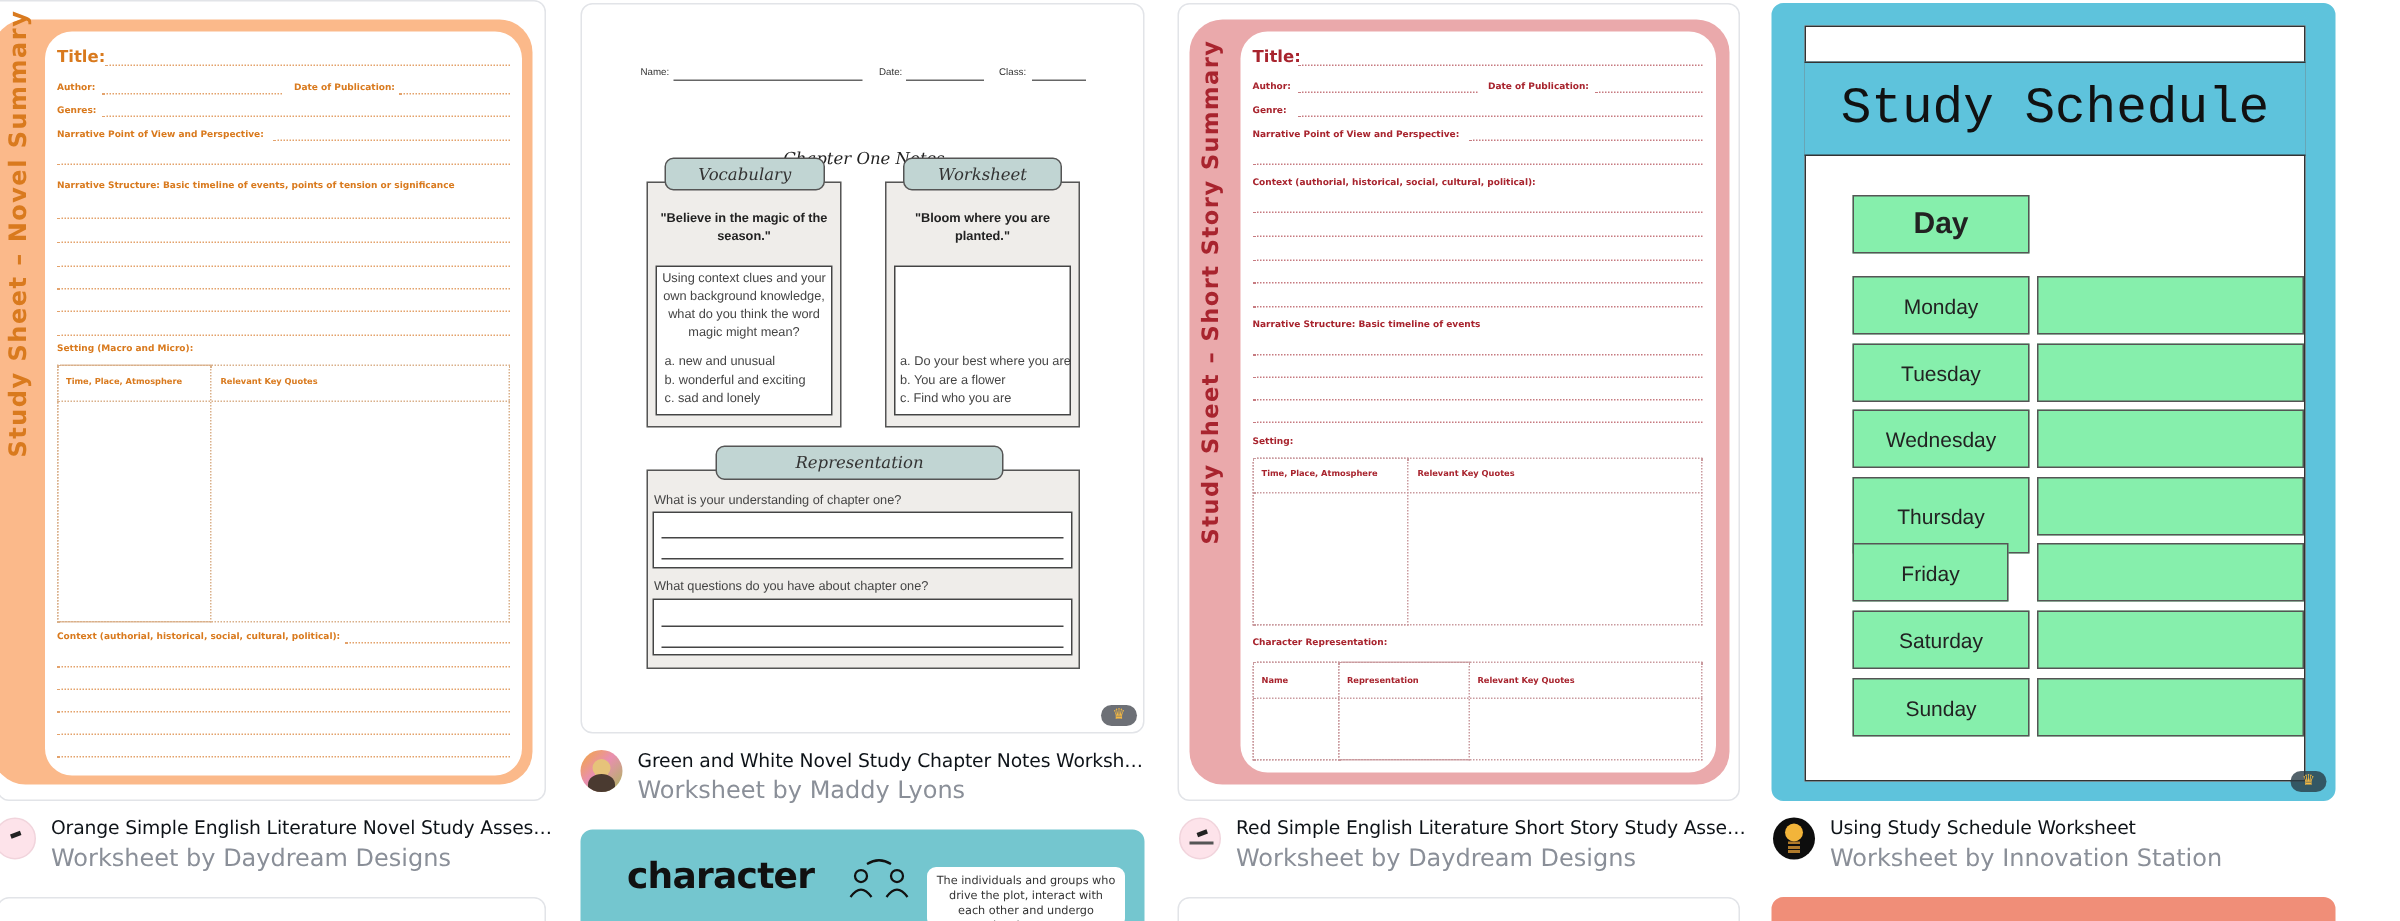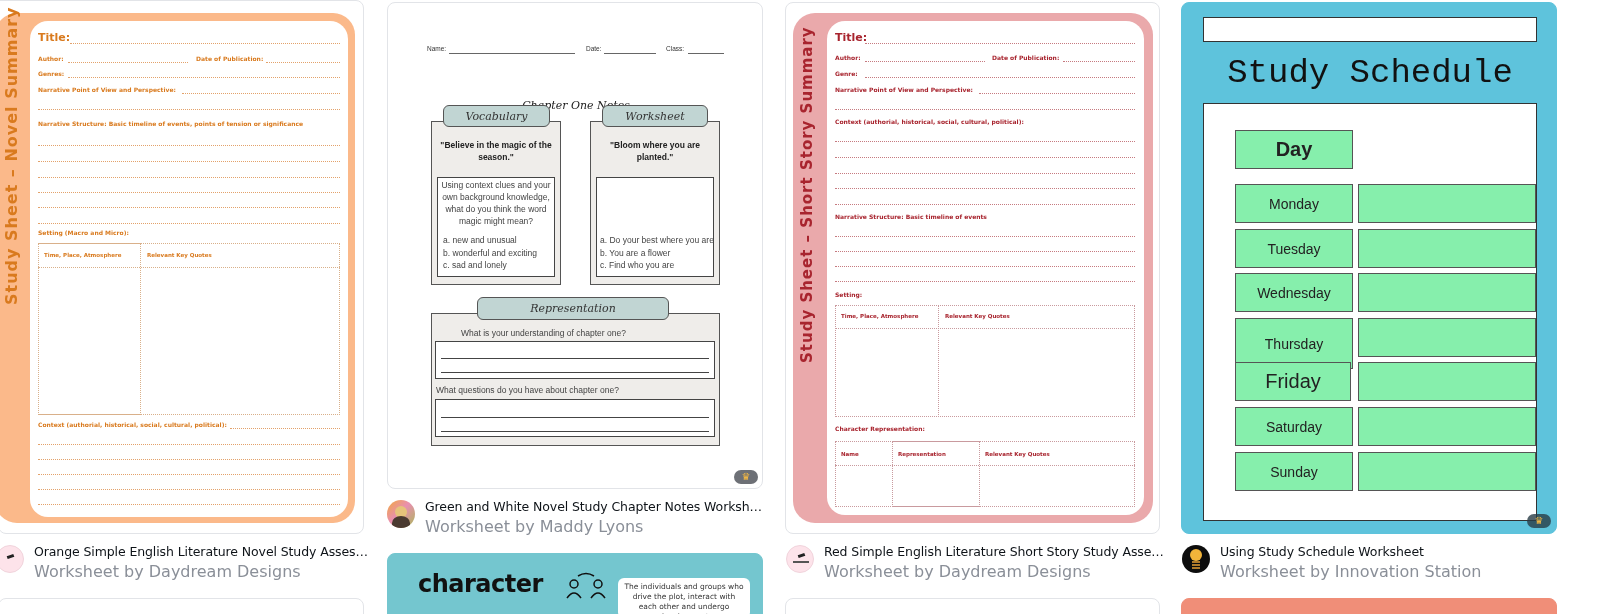--- a/index.html
+++ b/index.html
@@ -141,21 +141,21 @@
       <div class="gs-quote" style="left:209px; top:136px; width:116px;">"Bloom where you are planted."</div>
       <div class="gs-inbox" style="left:208px; top:174px; width:118px; height:100px;"></div>
       <div class="gs-opt" style="left:212px; top:231px;">
         <div>a. Do your best where you are</div>
         <div>b. You are a flower</div>
         <div>c. Find who you are</div>
       </div>
 
       <div class="gs-panel" style="left:43px; top:310px; width:289px; height:133px;"></div>
       <div class="gs-tab" style="left:89px; top:294px; width:192px; height:23px;">Representation</div>
-      <div class="gs-q" style="left:48px; top:325px;margin-left:25px;">What is your understanding of chapter one?</div>
+      <div class="gs-q" style="left:48px; top:325px;">What is your understanding of chapter one?</div>
       <div class="gs-inbox" style="left:47px; top:338px; width:280px; height:38px;"></div>
       <div class="gs-rule" style="left:53px; top:355px; width:268px;"></div>
       <div class="gs-rule" style="left:53px; top:369px; width:268px;"></div>
       <div class="gs-q" style="left:48px; top:382px;">What questions do you have about chapter one?</div>
       <div class="gs-inbox" style="left:47px; top:396px; width:280px; height:38px;"></div>
       <div class="gs-rule" style="left:53px; top:414px; width:268px;"></div>
       <div class="gs-rule" style="left:53px; top:428px; width:268px;"></div>
 
       <div class="crown-badge" style="left:346px; top:467px;">♛</div>
     </div>
@@ -250,21 +250,21 @@
       <div class="bs-cell" style="left:37px; top:127px; width:118px; height:39px; font-size:20px; font-weight:bold;">Day</div>
 
       <div class="bs-cell" style="left:37px; top:181px; width:118px; height:39px; font-size:14px;">Monday</div>
       <div class="bs-cell" style="left:160px; top:181px; width:178px; height:39px;"></div>
       <div class="bs-cell" style="left:37px; top:226px; width:118px; height:39px; font-size:14px;">Tuesday</div>
       <div class="bs-cell" style="left:160px; top:226px; width:178px; height:39px;"></div>
       <div class="bs-cell" style="left:37px; top:270px; width:118px; height:39px; font-size:14px;">Wednesday</div>
       <div class="bs-cell" style="left:160px; top:270px; width:178px; height:39px;"></div>
       <div class="bs-cell" style="left:37px; top:315px; width:118px; height:51px; font-size:14px;">Thursday</div>
       <div class="bs-cell" style="left:160px; top:315px; width:178px; height:39px;"></div>
-      <div class="bs-cell" style="left:37px; top:359px; width:116px; height:39px; font-size:20px;">Friday</div>
+      <div class="bs-cell" style="left:37px; top:359px; width:104px; height:39px; font-size:14px;">Friday</div>
       <div class="bs-cell" style="left:160px; top:359px; width:178px; height:39px;"></div>
       <div class="bs-cell" style="left:37px; top:404px; width:118px; height:39px; font-size:14px;">Saturday</div>
       <div class="bs-cell" style="left:160px; top:404px; width:178px; height:39px;"></div>
       <div class="bs-cell" style="left:37px; top:449px; width:118px; height:39px; font-size:14px;">Sunday</div>
       <div class="bs-cell" style="left:160px; top:449px; width:178px; height:39px;"></div>
 
       <div class="crown-badge" style="left:345px; top:511px; background:rgba(40,60,70,0.8);">♛</div>
     </div>
     <div class="meta" style="left:1182px; top:544px; width:376px;">
       <div class="avatar" style="background:#0d0d0d;">

